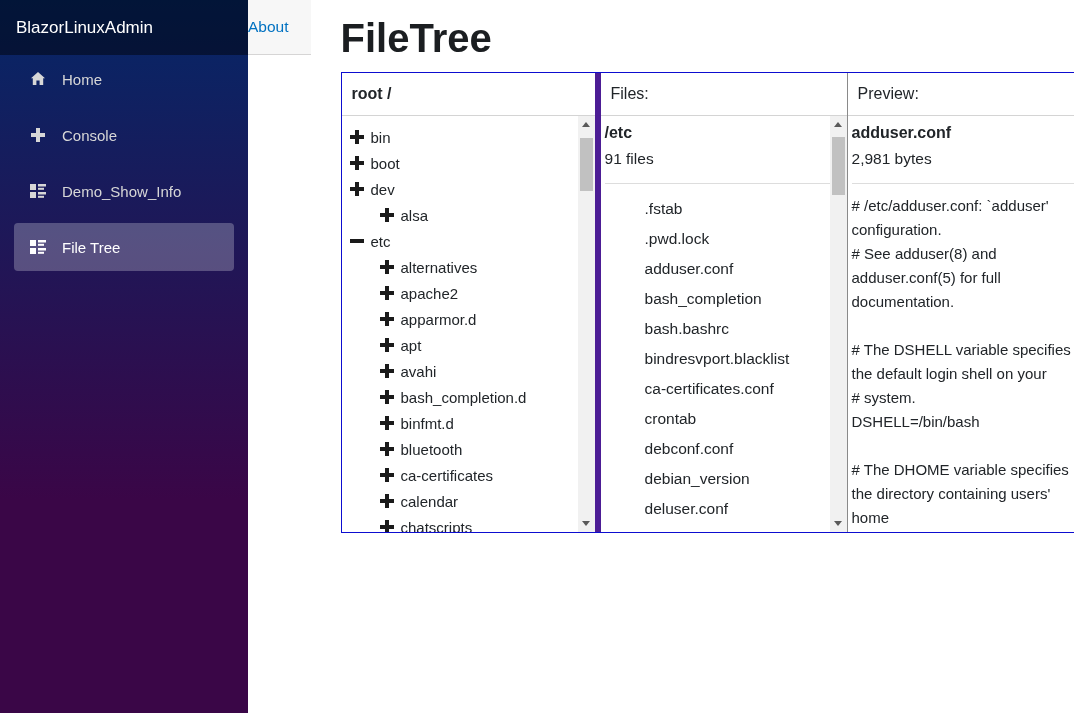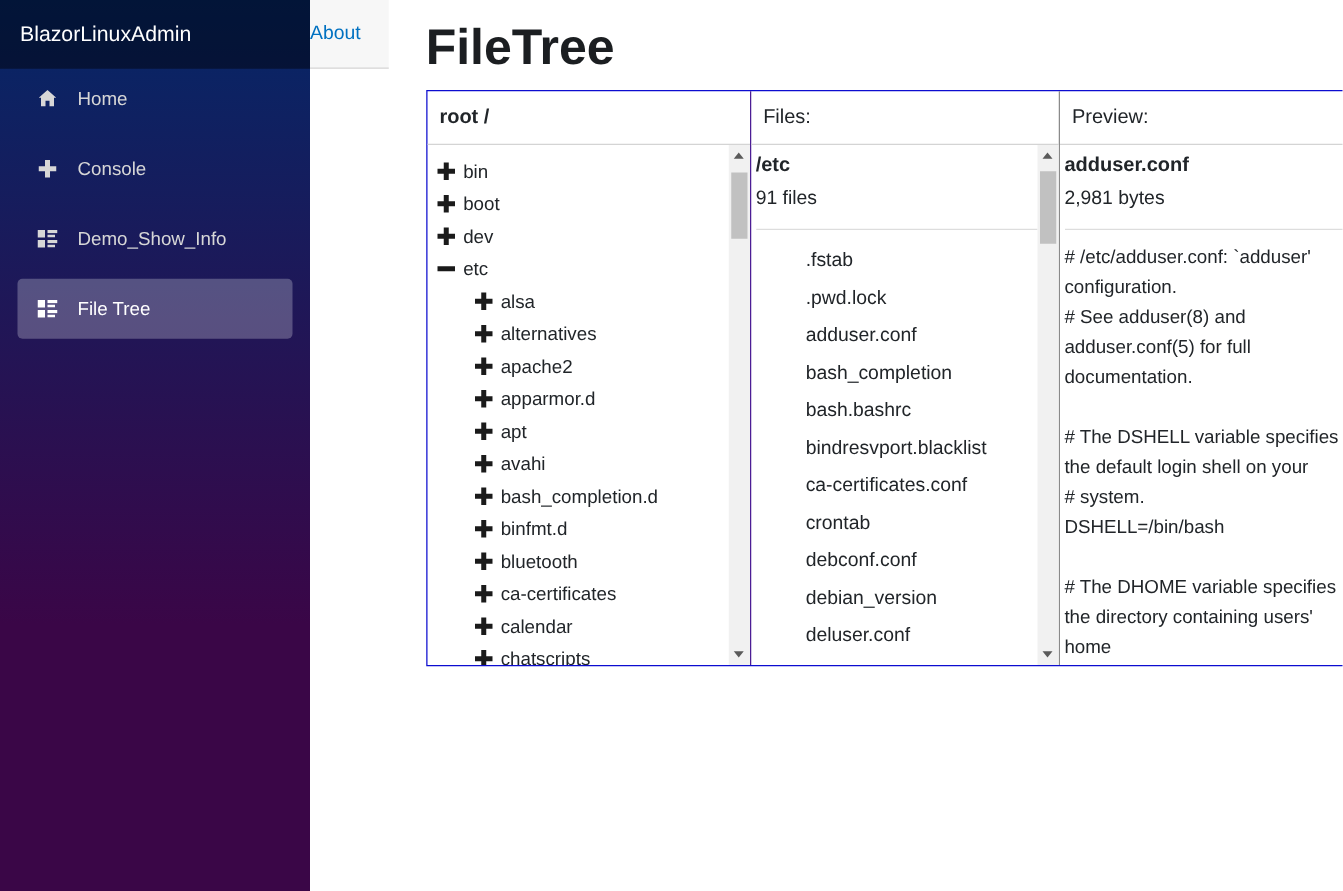--- a/index.html
+++ b/index.html
@@ -39,21 +39,21 @@
     display: flex; align-items: center; justify-content: flex-end;
     padding-right: 22px;
   }
   .about-link { color: #0071c1; font-size: 15.5px; text-decoration: none; cursor: pointer; }
   .content { padding: 15px 0 0 30px; }
   .page-title { font-size: 40px; line-height: 47px; font-weight: 700; color: #1b1e21; margin-bottom: 10px; }
 
   
   .panel { width: 776px; height: 461px; border: 1px solid #0d0dd0; display: flex; background: #fff; }
   .col { position: relative; display: flex; flex-direction: column; min-width: 0; }
-  .col-tree  { width: 259px; border-right: 1px solid #4c1d95; }
+  .col-tree  { width: 259px; border-right: 6px solid #4c1d95; }
   .col-files { width: 247px; border-right: 1px solid #8a8a8a; }
   .col-prev  { flex: 1; }
   .col-head {
     height: 43px; flex: none; border-bottom: 1px solid #d4d4d4;
     display: flex; align-items: center; padding: 0 10px; font-size: 16px;
   }
   .col-tree .col-head { font-weight: 700; }
   .col-body { position: relative; flex: 1; overflow: hidden; padding-right: 17px; }
 
   
@@ -157,27 +157,27 @@
                 <span>bin</span>
               </div>
             <div class="trow lvl0">
                 <span class="ti plus"></span>
                 <span>boot</span>
               </div>
             <div class="trow lvl0">
                 <span class="ti plus"></span>
                 <span>dev</span>
               </div>
+            <div class="trow lvl1">
+                <span class="ti plus"></span>
+                <span>alsa</span>
+              </div>
             <div class="trow lvl0">
                 <span class="ti minus"></span>
                 <span>etc</span>
-              </div>
-            <div class="trow lvl1">
-                <span class="ti plus"></span>
-                <span>alsa</span>
               </div>
             <div class="trow lvl1">
                 <span class="ti plus"></span>
                 <span>alternatives</span>
               </div>
             <div class="trow lvl1">
                 <span class="ti plus"></span>
                 <span>apache2</span>
               </div>
             <div class="trow lvl1">

